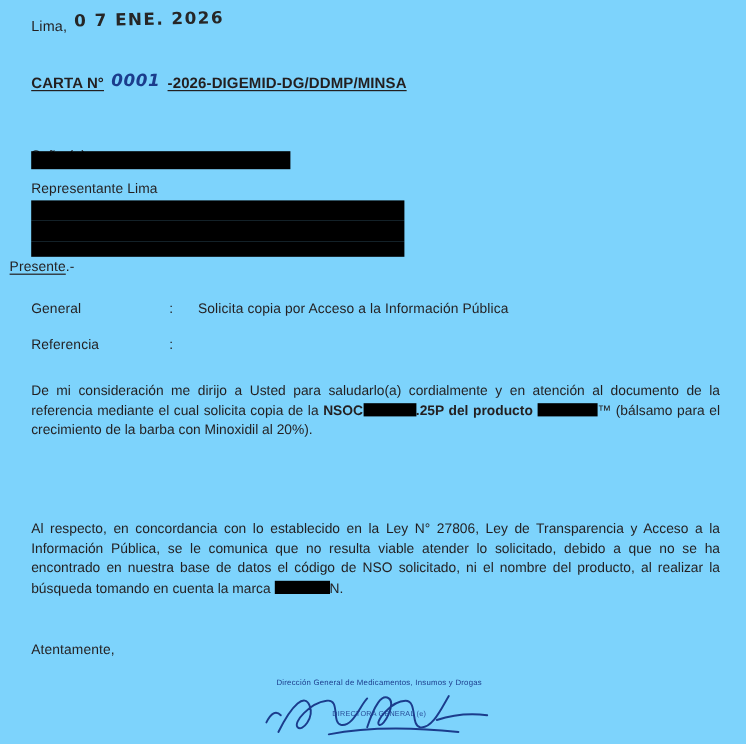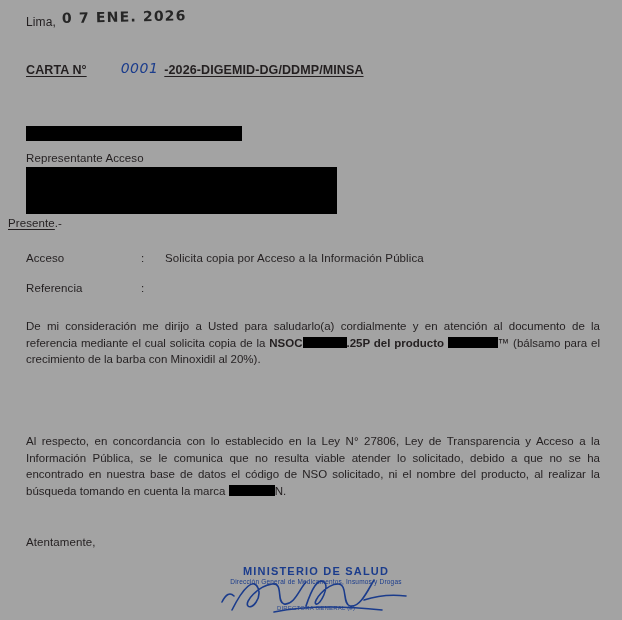--- a/index.html
+++ b/index.html
@@ -8,21 +8,21 @@
     background: #ffffff;
   }
   body {
     font-family: "Liberation Sans", sans-serif;
     color: #231f20;
   }
   .page {
     position: relative;
     width: 622px;
     height: 620px;
-    background: #a3a3a3;
+    background: #7dd3fc;
     overflow: hidden;
   }
 
   
   .t {
     position: absolute;
     font-size: 11.5px;
     line-height: 16px;
     letter-spacing: 0.1px;
     white-space: nowrap;
@@ -67,27 +67,26 @@
   }
   #carta-label {
     text-decoration: underline;
     text-underline-offset: 2px;
     text-align: center;
   }
   #carta-number {
     font-family: "DejaVu Sans", sans-serif;
     color: #1b3c8c;
     font-size: 14px;
-    font-weight: normal;
+    font-weight: bold;
     font-style: italic;
     letter-spacing: 0.5px;
     padding: 0 6px;
     position: relative;
     top: -1px;
-    margin-left: 28px;
   }
   #carta-rest {
     text-decoration: underline;
     text-underline-offset: 2px;
   }
 
   
   #senor-label { left: 26px; top: 122px; }
   #addressee-name-redact { left: 26px; top: 126px; width: 216px; height: 15px; }
   #rep-legal { left: 26px; top: 150px; }
@@ -168,48 +167,47 @@
 
   <div class="t" id="city-line">Lima,</div>
   <div class="t" id="date-stamp">0 7 ENE. 2026</div>
 
   <div class="t" id="carta-row">
     <span id="carta-label">CARTA N°</span><span id="carta-number">0001</span><span id="carta-rest">-2026-DIGEMID-DG/DDMP/MINSA</span>
   </div>
 
   <div class="t" id="senor-label">Señor(a)</div>
   <div class="blk" id="addressee-name-redact"></div>
-  <div class="t" id="rep-legal">Representante Acceso</div>
+  <div class="t" id="rep-legal">Representante Lima</div>
   <div class="blk" id="addressee-addr-redact-1"></div>
   <div class="blk" id="addressee-addr-redact-2"></div>
   <div class="blk" id="addressee-addr-redact-3"></div>
   <div class="t" id="presente">
     <span class="u">Presente</span><span>.-</span>
   </div>
 
-  <div class="t" id="asunto-label">Acceso</div>
+  <div class="t" id="asunto-label">General</div>
   <div class="t" id="asunto-colon">:</div>
   <div class="t" id="asunto-value">Solicita copia por Acceso a la Información Pública</div>
 
   <div class="t" id="ref-label">Referencia</div>
   <div class="t" id="ref-colon">:</div>
 
   <div class="para" id="para-1">
     <span>De mi consideración me dirijo a Usted para saludarlo(a) cordialmente y en atención al documento de la referencia mediante el cual solicita copia de la </span><span class="b">NSOC</span><span class="redact-inline" style="width:44px;"></span><span class="b">.25P del producto </span><span class="redact-inline" style="width:50px;"></span><span>™ (bálsamo para el crecimiento de la barba con Minoxidil al 20%).</span>
   </div>
 
   <div class="para" id="para-2">
     <span>Al respecto, en concordancia con lo establecido en la Ley N° 27806, Ley de Transparencia y Acceso a la Información Pública, se le comunica que no resulta viable atender lo solicitado, debido a que no se ha encontrado en nuestra base de datos el código de NSO solicitado, ni el nombre del producto, al realizar la búsqueda tomando en cuenta la marca </span><span class="redact-inline" style="width:46px;"></span><span>N.</span>
   </div>
 
 
   <div class="t" id="closing">Atentamente,</div>
 
   <div id="stamp">
-    <div id="stamp-line1">MINISTERIO DE SALUD</div>
     <div id="stamp-line2">Dirección General de Medicamentos, Insumos y Drogas</div>
     <div id="stamp-line3">DIRECTORA GENERAL (e)</div>
   </div>
 
   <svg id="signature-svg" width="220" height="54" viewBox="0 0 220 54">
     <g fill="none" stroke="#1b3c8c" stroke-width="1.6" stroke-linecap="round">
       <path d="M18,44 C30,20 40,12 44,22 C48,32 38,44 34,40 C30,36 44,20 58,18 C70,16 62,36 70,38 C80,40 86,22 92,16"></path>
       <path d="M92,40 C98,22 104,12 110,16 C116,20 106,40 102,38 C98,36 112,18 124,18 C134,18 128,38 136,40 C146,42 154,24 160,14"></path>
       <path d="M150,34 C162,30 176,28 192,30"></path>
       <path d="M60,46 C90,40 130,40 168,44"></path>

